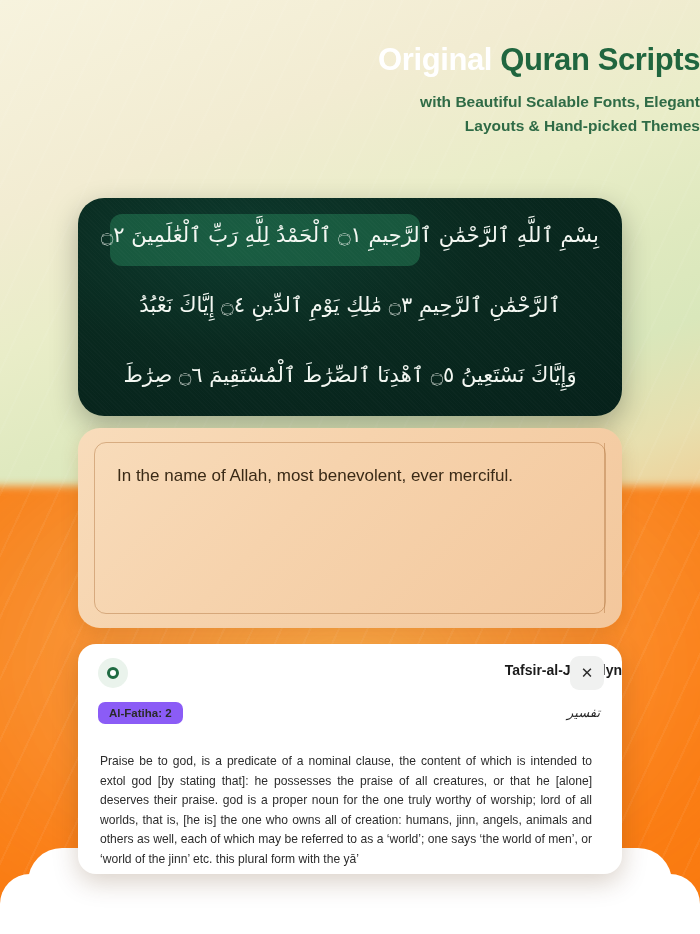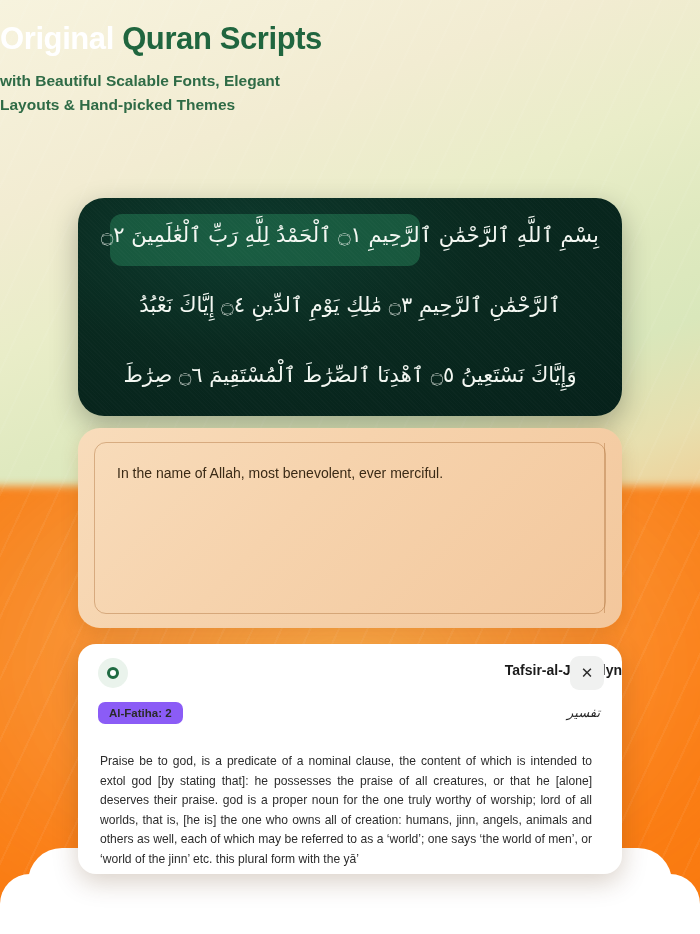--- a/index.html
+++ b/index.html
@@ -37,22 +37,22 @@
     position: absolute;
     inset: 0;
     background: repeating-linear-gradient(115deg, rgba(255,255,255,0.05) 0px, rgba(255,255,255,0.05) 2px, rgba(255,255,255,0) 2px, rgba(255,255,255,0) 26px);
     z-index: 0;
   }
 
   
   .header {
     position: relative;
     z-index: 2;
-    text-align: left;
-    padding-top: 21px;
+    text-align: right;
+    padding-top: 42px;
   }
   .title {
     font-size: 31px;
     font-weight: bold;
     letter-spacing: -0.4px;
     color: #20663f;
     line-height: 1.15;
   }
   .title .t-light {
     color: #ffffff;
@@ -139,21 +139,21 @@
     top: 14px;
     right: 16px;
     bottom: 14px;
     border: 1px solid rgba(176,116,62,0.45);
     border-radius: 12px;
     display: flex;
   }
   .trans-en {
     flex: 1 1 46%;
     padding: 20px 16px 0 22px;
-    font-size: 14px;
+    font-size: 17px;
     line-height: 1.55;
     color: #3a2a16;
   }
   .trans-en p { margin: 0 0 22px 0; }
   .trans-div {
     width: 1px;
     background: rgba(176,116,62,0.45);
   }
   .trans-ar {
     flex: 1 1 54%;

